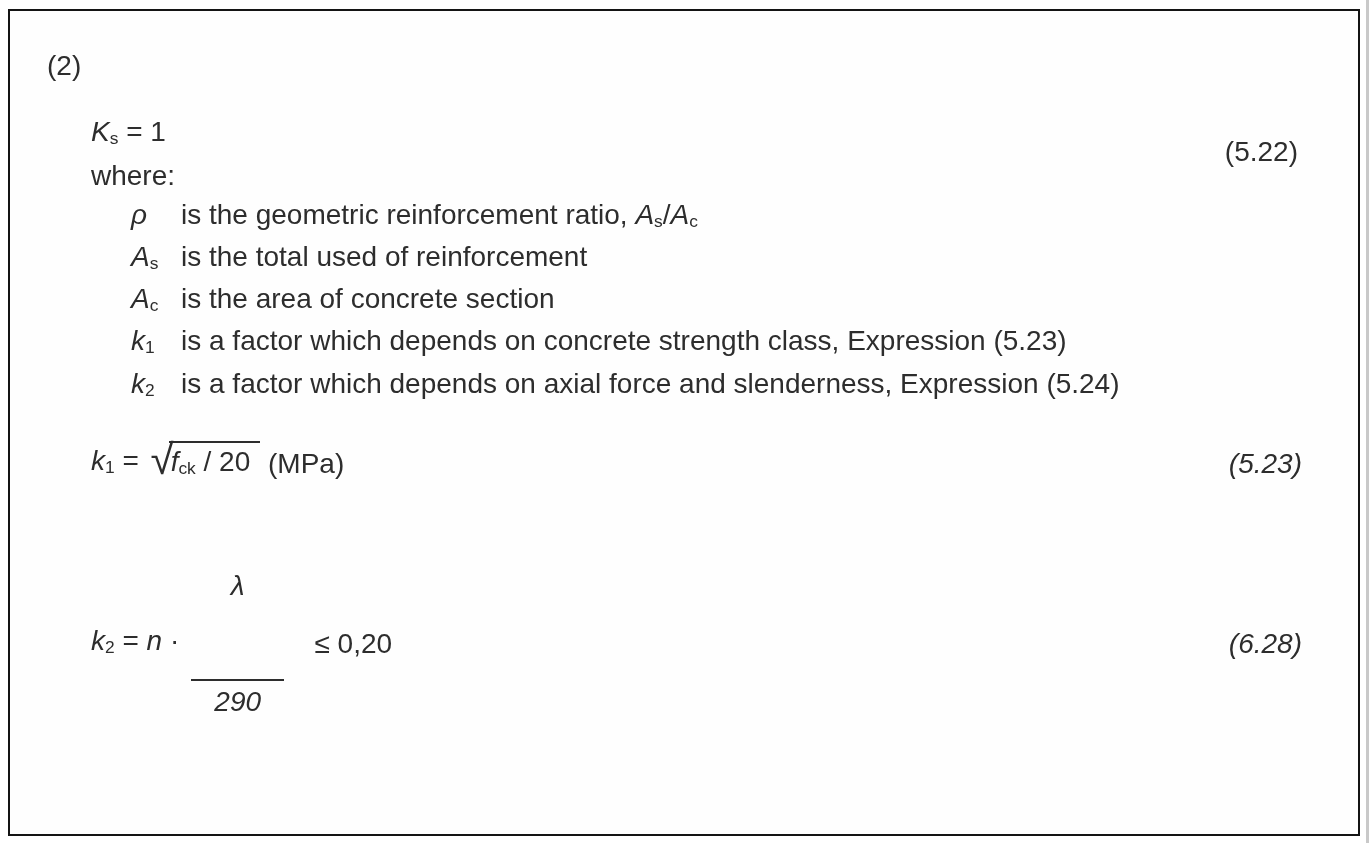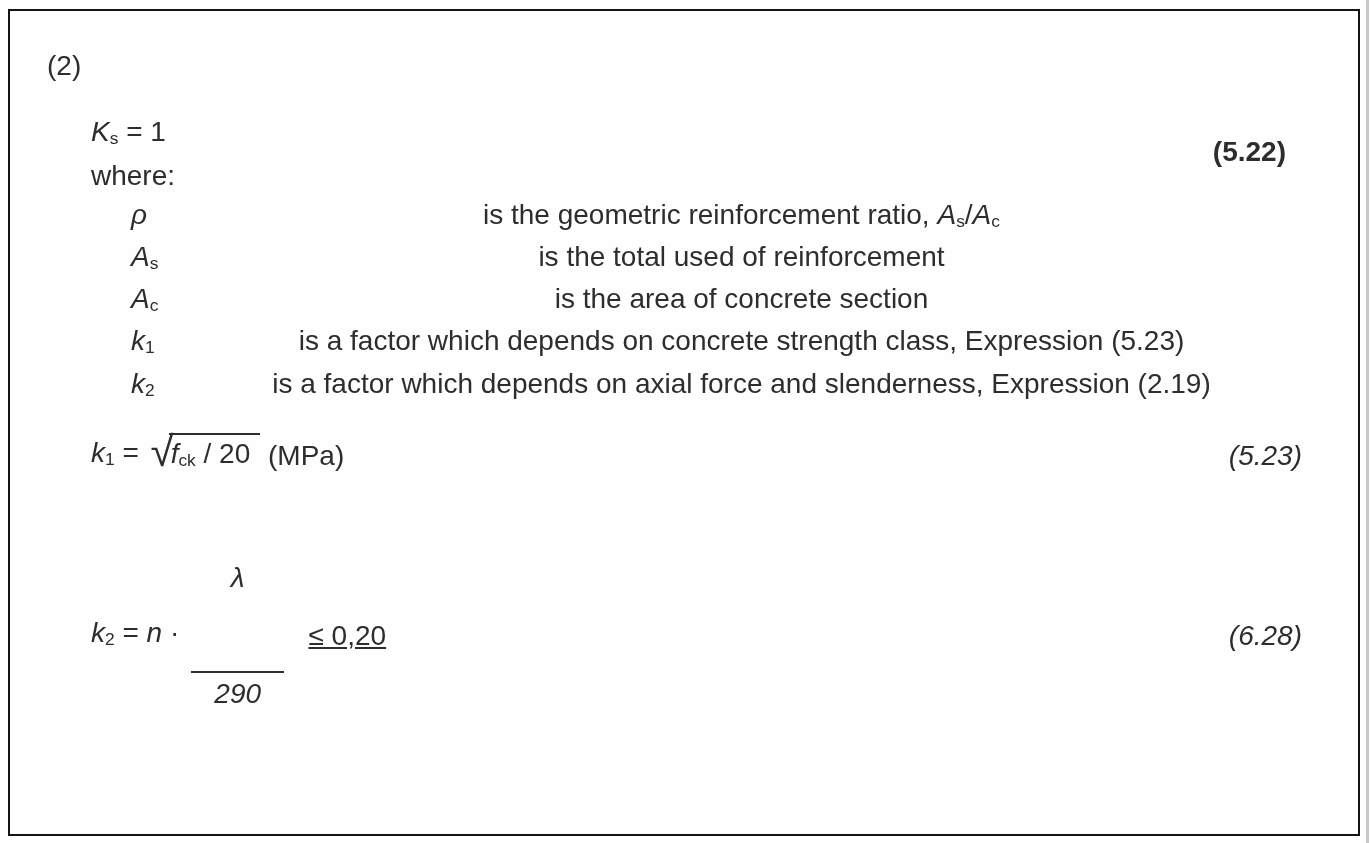--- a/index.html
+++ b/index.html
@@ -28,42 +28,42 @@
     line-height:36px;
   }
   
   .i{font-style:italic;}
   .sub{font-size:62%;vertical-align:-0.18em;font-style:normal;letter-spacing:0;}
   
   .intro{display:flex;line-height:34px;}
   .marker{width:54px;flex:none;}
   
   .eq-block{position:relative;margin:30px 0 0 44px;line-height:37px;}
-  .eq-block .eqnum{position:absolute;right:16px;top:20px;font-weight:bold;}
+  .eq-block .eqnum{position:absolute;right:4px;top:20px;}
   
   .defs{margin-left:84px;margin-top:3px;}
   .def-row{display:flex;line-height:36px;}
   .def-sym{width:50px;flex:none;}
-  .def-text{flex:1;text-align:center;}
+  .def-text{flex:1;}
   
   .eq-row{display:flex;align-items:center;margin-left:44px;}
   .eq-row .eqnum{margin-left:auto;font-style:italic;}
-  .eq-523{margin-top:24px;min-height:48px;justify-content:space-between;}
+  .eq-523{margin-top:32px;min-height:48px;justify-content:space-between;}
   .eq-524{margin-top:8px;min-height:84px;}
   .math{display:inline-flex;align-items:center;white-space:pre;}
   
   .sqrt{display:inline-flex;align-items:flex-start;margin-left:4px;}
   .rad-sign{font-size:1.5em;line-height:1;font-weight:400;transform:translateY(-2px);}
   .radicand{border-top:2.5px solid #2d2d2d;padding:1px 10px 0 2px;margin-left:-5px;}
   .eq-suffix{white-space:pre;}
   
   .frac{display:inline-block;text-align:center;vertical-align:middle;margin:0 4px;}
   .frac .num{display:block;padding:0 12px 3px;}
   .frac .den{display:block;border-top:2.5px solid #2d2d2d;padding:3px 12px 0;}
-  .eq-rhs{margin-left:20px;white-space:pre;text-decoration:underline;}
+  .eq-rhs{margin-left:26px;white-space:pre;}
 </style>
 </head>
 <body>
 
 <div class="page">
   <div class="frame">
     <div class="content">
 
       <div class="intro">
         <span class="marker">(2)</span>
@@ -87,21 +87,21 @@
         <div class="def-row">
           <span class="def-sym"><span class="i">A</span><span class="sub">c</span></span>
           <span class="def-text"><span>is the area of concrete section</span></span>
         </div>
         <div class="def-row">
           <span class="def-sym"><span class="i">k</span><span class="sub">1</span></span>
           <span class="def-text"><span>is a factor which depends on concrete strength class, Expression (5.23)</span></span>
         </div>
         <div class="def-row">
           <span class="def-sym"><span class="i">k</span><span class="sub">2</span></span>
-          <span class="def-text"><span>is a factor which depends on axial force and slenderness, Expression (2.19)</span></span>
+          <span class="def-text"><span>is a factor which depends on axial force and slenderness, Expression (5.24)</span></span>
         </div>
       </div>
 
       <div class="eq-row eq-523">
         <span class="math">
           <span><span class="i">k</span><span class="sub">1</span><span> = </span></span>
           <span class="sqrt">
             <span class="rad-sign">√</span>
             <span class="radicand"><span class="i">f</span><span class="sub">ck</span><span> / 20</span></span>
           </span>

